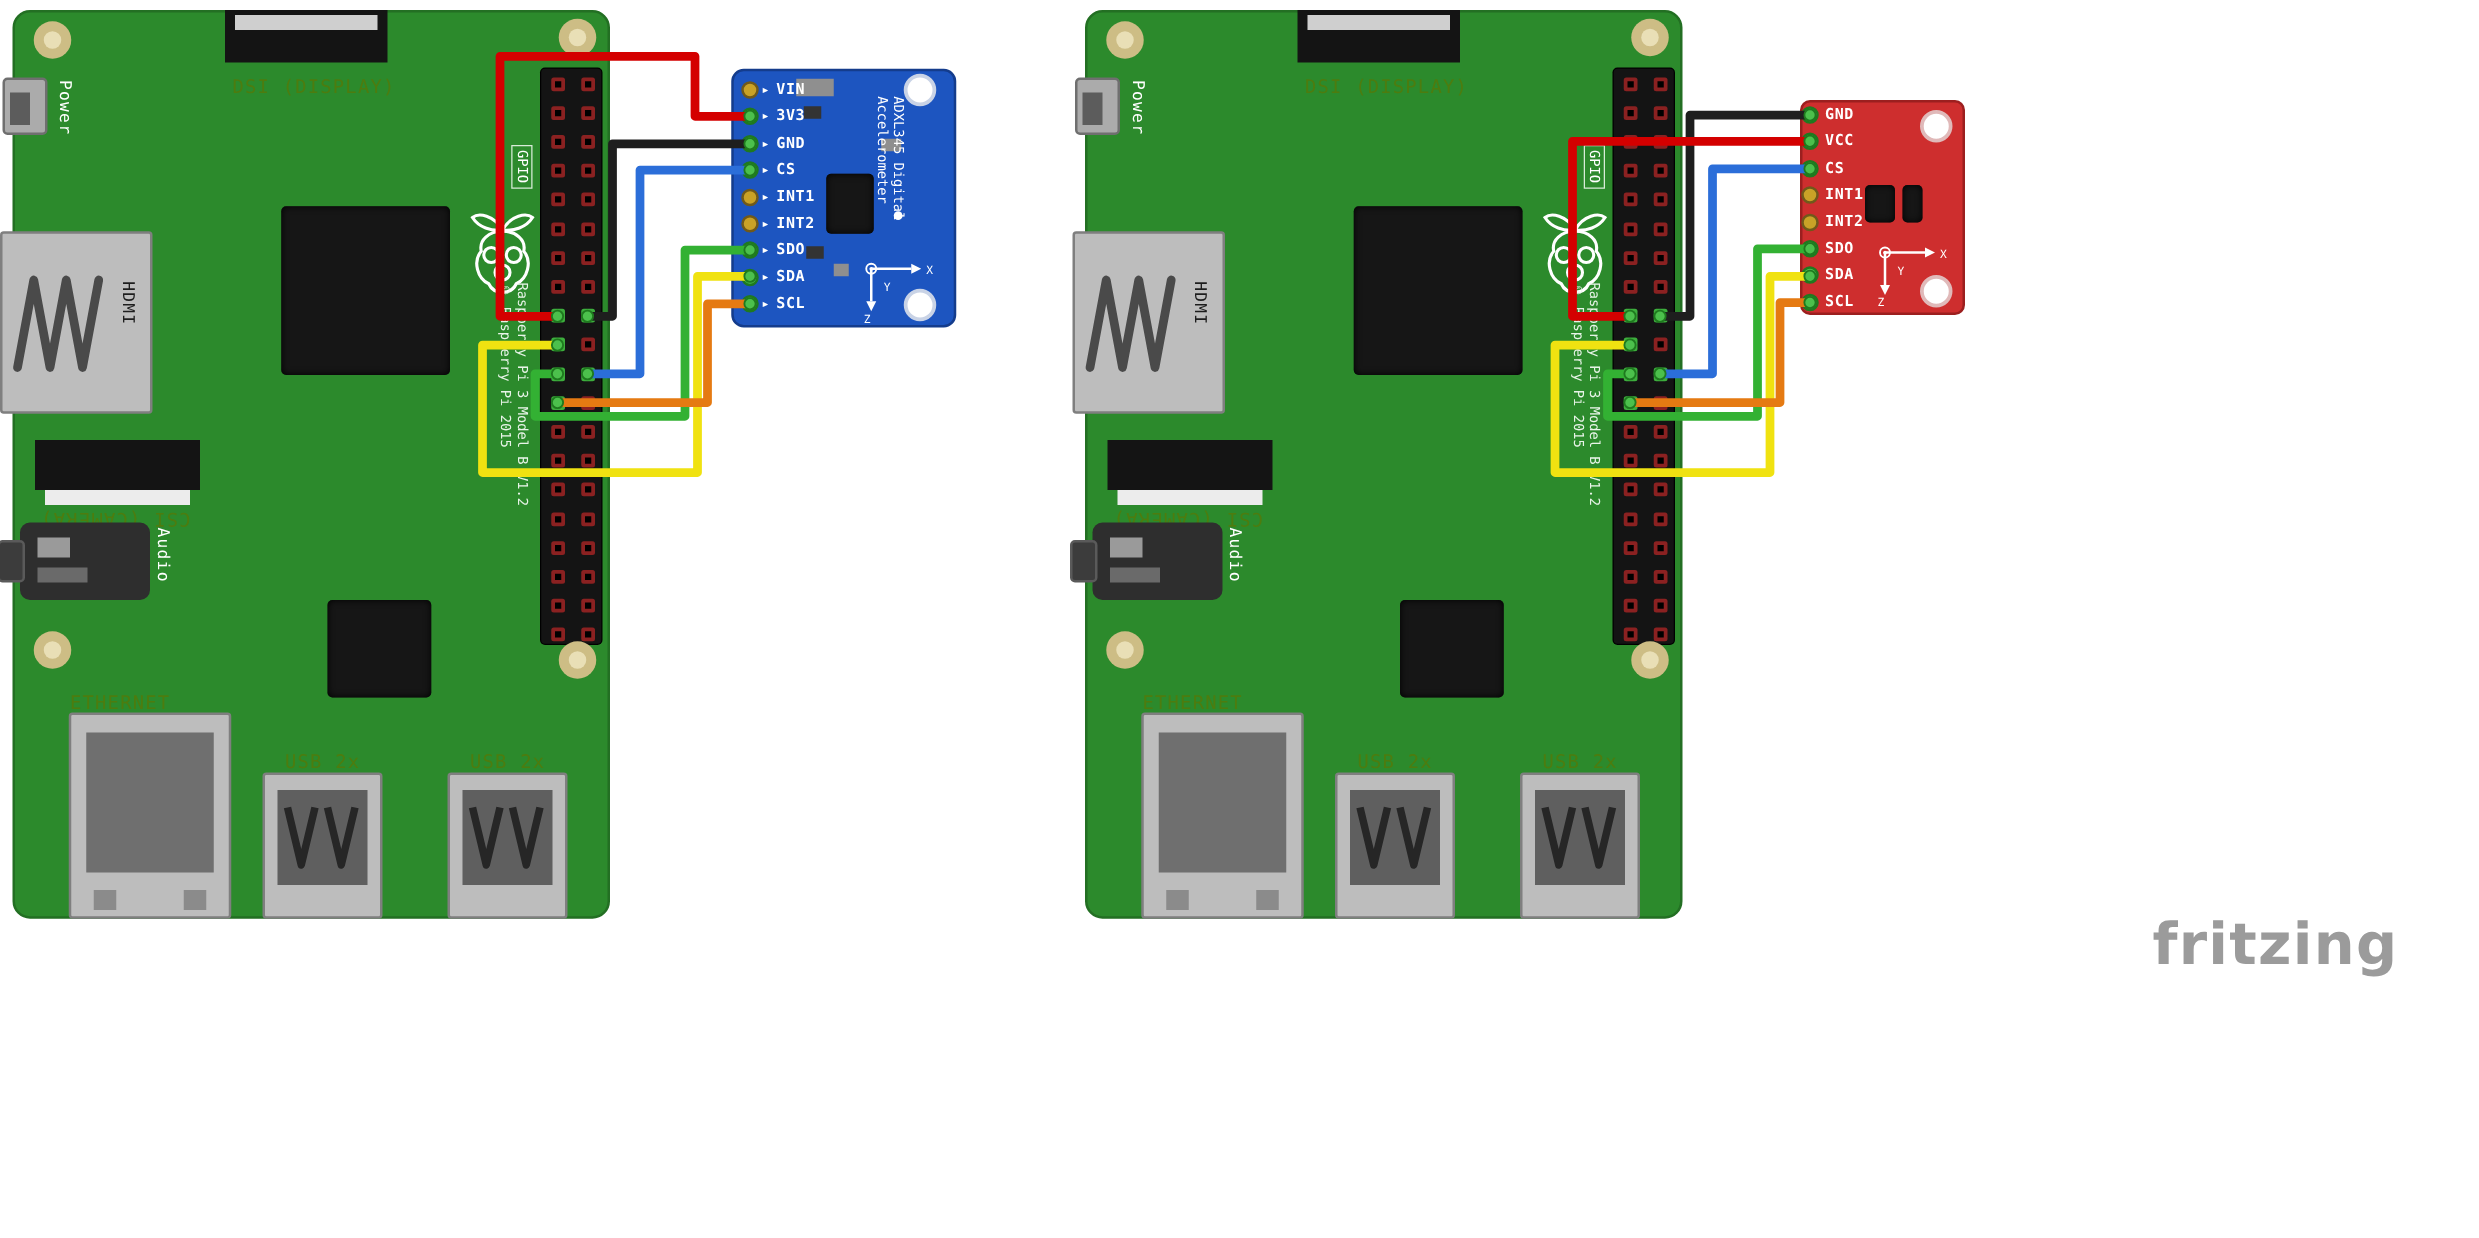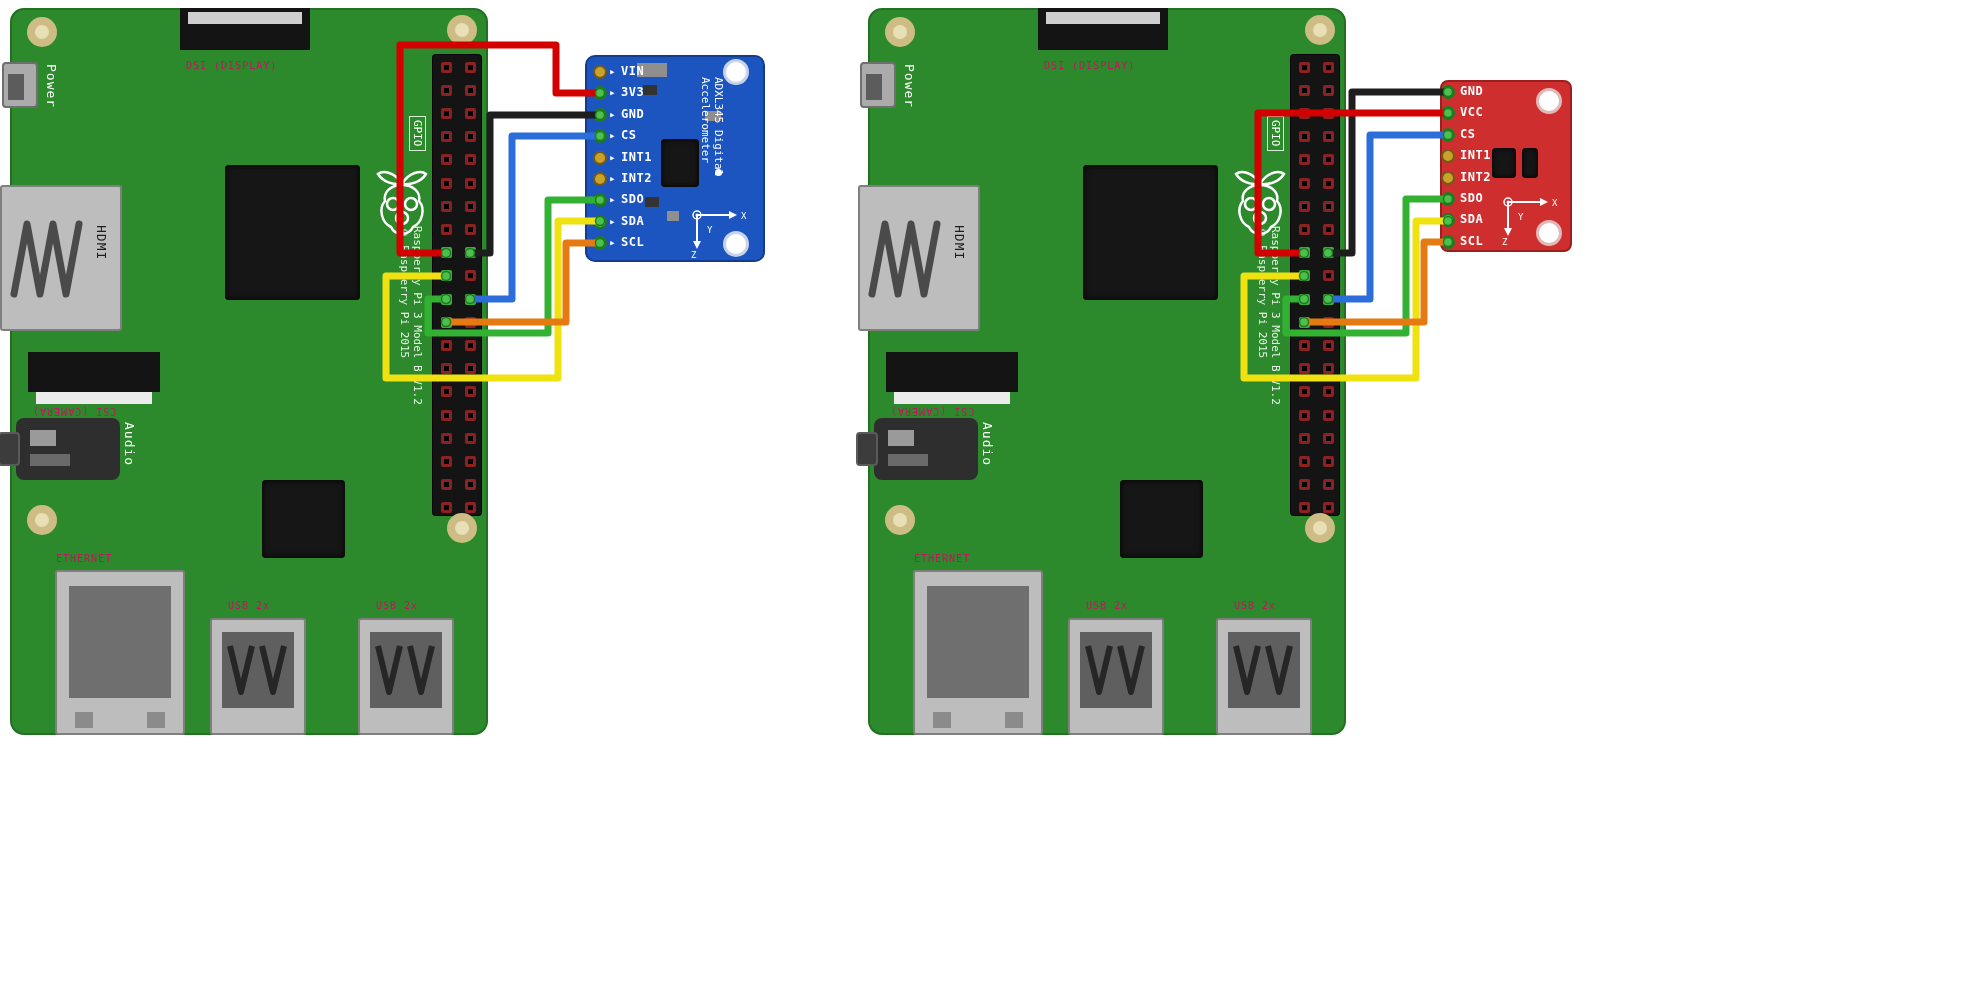--- a/index.html
+++ b/index.html
@@ -8,21 +8,21 @@
           font-family:"DejaVu Sans Mono",monospace}
   .abs{position:absolute}
   .board{position:absolute}
   .pcb{position:absolute;inset:0;border-radius:14px}
   .hole{position:absolute;width:30px;height:30px;border-radius:50%;background:#cdbd85}
   .hole i{position:absolute;inset:8px;border-radius:50%;background:#e9dfb6;display:block}
   .hole-white{position:absolute;width:26px;height:26px;border-radius:50%;background:#ffffff;border:3px solid #c9d3e6}
   .vlabel{position:absolute;writing-mode:vertical-rl;text-orientation:mixed;color:#fff;
           font-size:13px;letter-spacing:1px;white-space:nowrap}
   .vlabel span{display:block}
-  .hlabel{position:absolute;color:#be185d;font-size:10px;letter-spacing:1px;white-space:nowrap}
+  .hlabel{position:absolute;color:#4d7c0f;font-size:15px;letter-spacing:1px;white-space:nowrap}
   .gpio-header{position:absolute;background:#141414;border-radius:3px;box-shadow:0 0 0 1px #000}
   .gpio-pin{position:absolute;width:11px;height:11px;border-radius:2px}
   .pin-hole{display:block;width:5px;height:5px;margin:3px auto 0;background:#000}
   .pad{position:absolute;width:14px;height:14px;border-radius:50%;background:#c9a227;border:2px solid #70591a}
   .pad.wired{background:#4cc04c;border-color:#1f7a1f}
   .pin-arrow{position:absolute;color:#fff;font-size:11px;line-height:14px}
   .pin-label{position:absolute;color:#fff;font-size:12px;font-weight:bold;letter-spacing:.5px}
   .chip{position:absolute;background:#161616;border-radius:4px;box-shadow:inset 0 0 6px #000}
   .metal{position:absolute;background:#bdbdbd;border:2px solid #7f7f7f;border-radius:3px}
   .axt{font:9px "DejaVu Sans Mono",monospace;fill:#fff}
@@ -595,13 +595,14 @@
       <circle cx="1304" cy="299" r="4.5" style="fill:#4cc04c;stroke:#1f7a1f;stroke-width:1.5"></circle>
       <circle cx="1448" cy="199" r="4.5" style="fill:#4cc04c;stroke:#1f7a1f;stroke-width:1.5"></circle>
       <polyline points="1304,276 1244,276 1244,378 1416,378 1416,221 1448,221" style="fill:none;stroke:#f0e211;stroke-width:7;stroke-linecap:round;stroke-linejoin:round"></polyline>
       <circle cx="1304" cy="276" r="4.5" style="fill:#4cc04c;stroke:#1f7a1f;stroke-width:1.5"></circle>
       <circle cx="1448" cy="221" r="4.5" style="fill:#4cc04c;stroke:#1f7a1f;stroke-width:1.5"></circle>
       <polyline points="1304,322 1424,322 1424,242 1448,242" style="fill:none;stroke:#e57a12;stroke-width:7;stroke-linecap:round;stroke-linejoin:round"></polyline>
       <circle cx="1304" cy="322" r="4.5" style="fill:#4cc04c;stroke:#1f7a1f;stroke-width:1.5"></circle>
       <circle cx="1448" cy="242" r="4.5" style="fill:#4cc04c;stroke:#1f7a1f;stroke-width:1.5"></circle>
     </svg>
 
+  <div id="watermark">fritzing</div>
 </div>
 
 </body></html>

